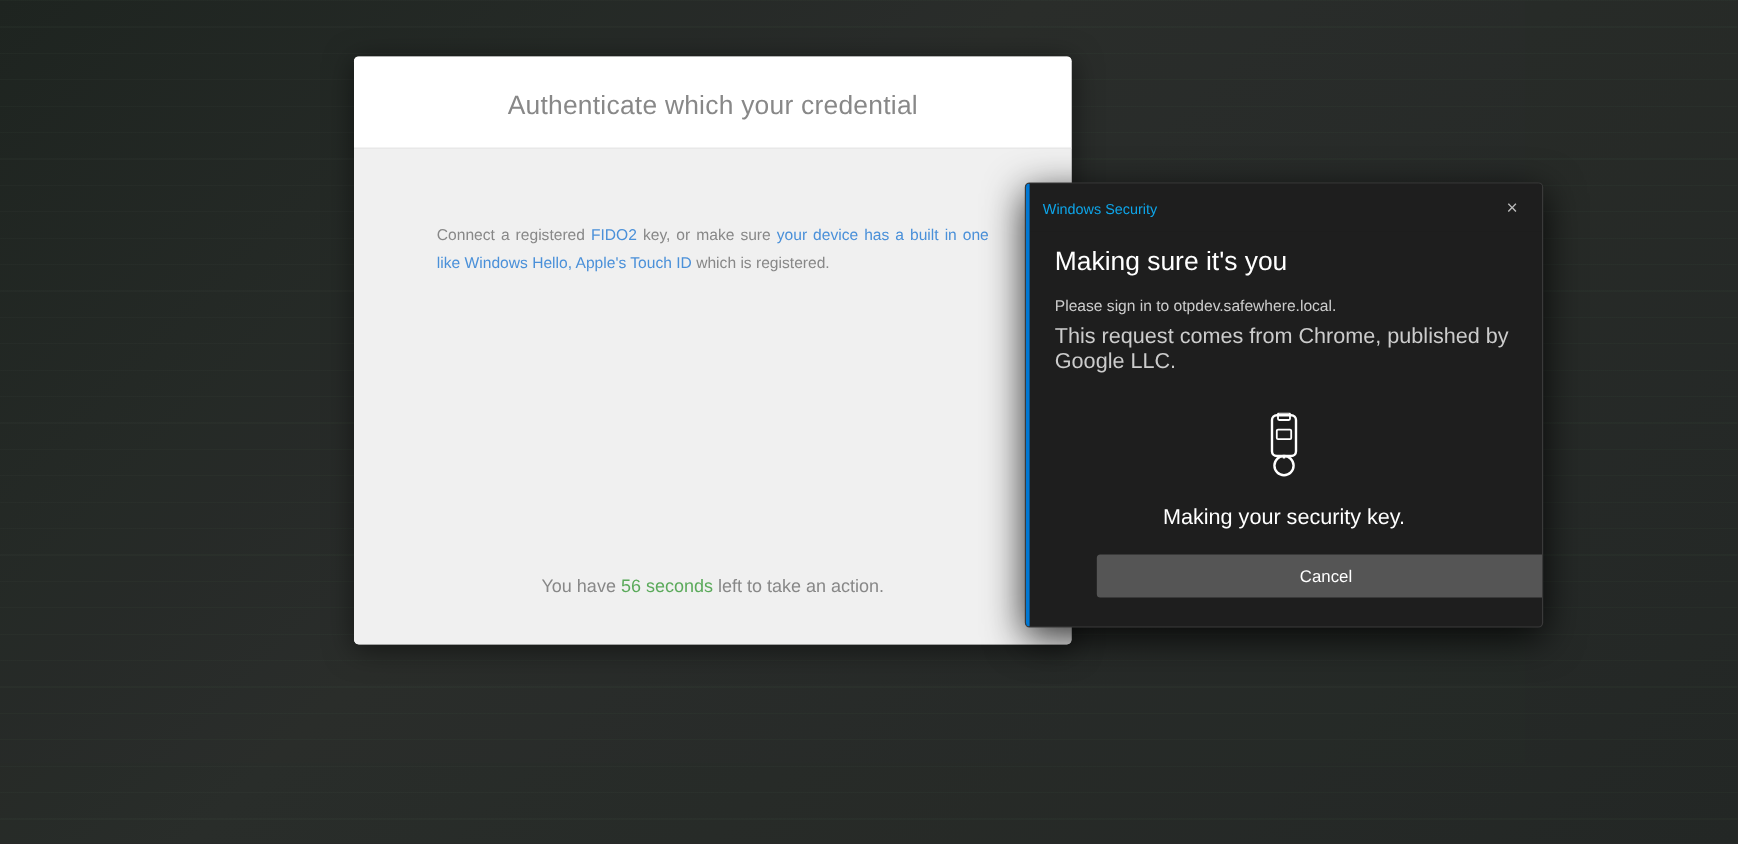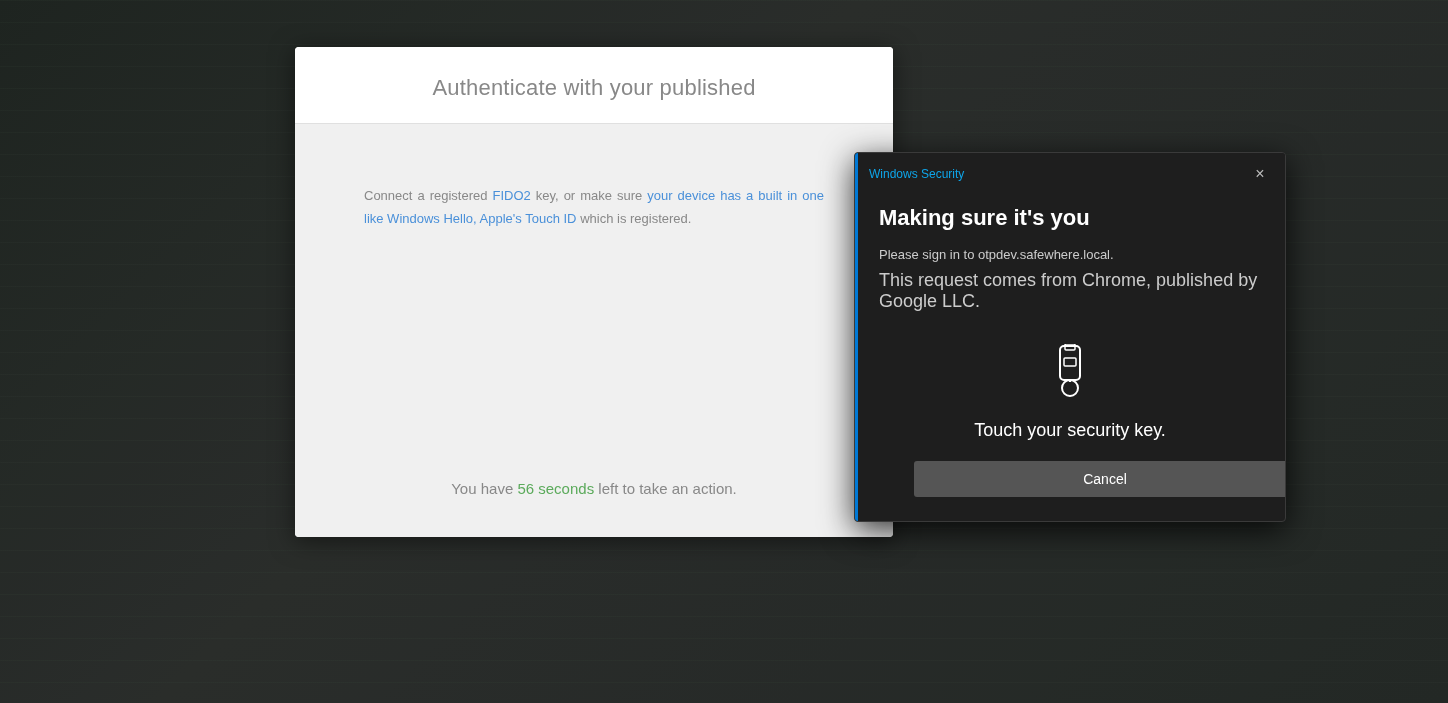--- a/index.html
+++ b/index.html
@@ -141,21 +141,21 @@
       line-height: 1;
     }
 
     .ws-body {
       padding: 12px 24px 24px;
       color: #fff;
     }
 
     .ws-heading {
       font-size: 22px;
-      font-weight: 700;
+      font-weight: 400;
       color: #fff;
       margin-bottom: 16px;
     }
 
     .ws-sign-in-text {
       font-size: 13px;
       color: #ccc;
       margin-bottom: 8px;
     }
 
@@ -209,21 +209,21 @@
       background: #0078d4;
     }
   </style>
 </head>
 <body>
 
 <div class="bg-code"></div>
 
 <div class="credential-dialog">
   <div class="credential-header">
-    <h1 class="credential-title">Authenticate with your published</h1>
+    <h1 class="credential-title">Authenticate which your credential</h1>
   </div>
   <div class="credential-body">
     <p class="credential-message">
       Connect a registered <span class="fido-link">FIDO2</span> key, or make sure <span class="device-link">your device has a built in one like Windows Hello, Apple's Touch ID</span> <span>which</span> is registered.
     </p>
     <p class="credential-timer">
       <span>You have </span><span class="seconds">56 seconds</span><span> left to take an action.</span>
     </p>
   </div>
 </div>
@@ -245,17 +245,17 @@
           <rect x="12" y="2" width="20" height="34" rx="4" fill="none" stroke="white" stroke-width="2"></rect>
 
           <rect x="17" y="0" width="10" height="6" rx="1" fill="none" stroke="white" stroke-width="1.5"></rect>
 
           <circle cx="22" cy="44" r="8" fill="none" stroke="white" stroke-width="2"></circle>
           <line x1="22" y1="36" x2="22" y2="38" stroke="white" stroke-width="2"></line>
 
           <rect x="16" y="14" width="12" height="8" rx="1" fill="none" stroke="white" stroke-width="1.5"></rect>
         </svg>
       </div>
-      <p class="ws-touch-text">Touch your security key.</p>
+      <p class="ws-touch-text">Making your security key.</p>
     </div>
     <button class="ws-cancel-btn">Cancel</button>
   </div>
 </div>
 
 </body></html>

